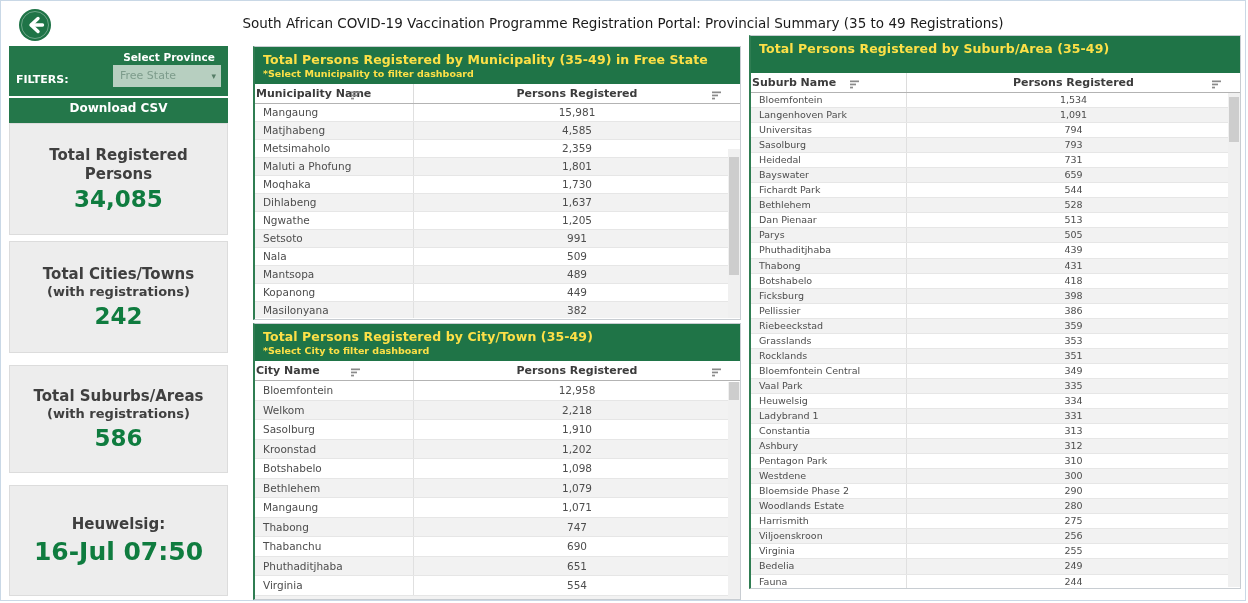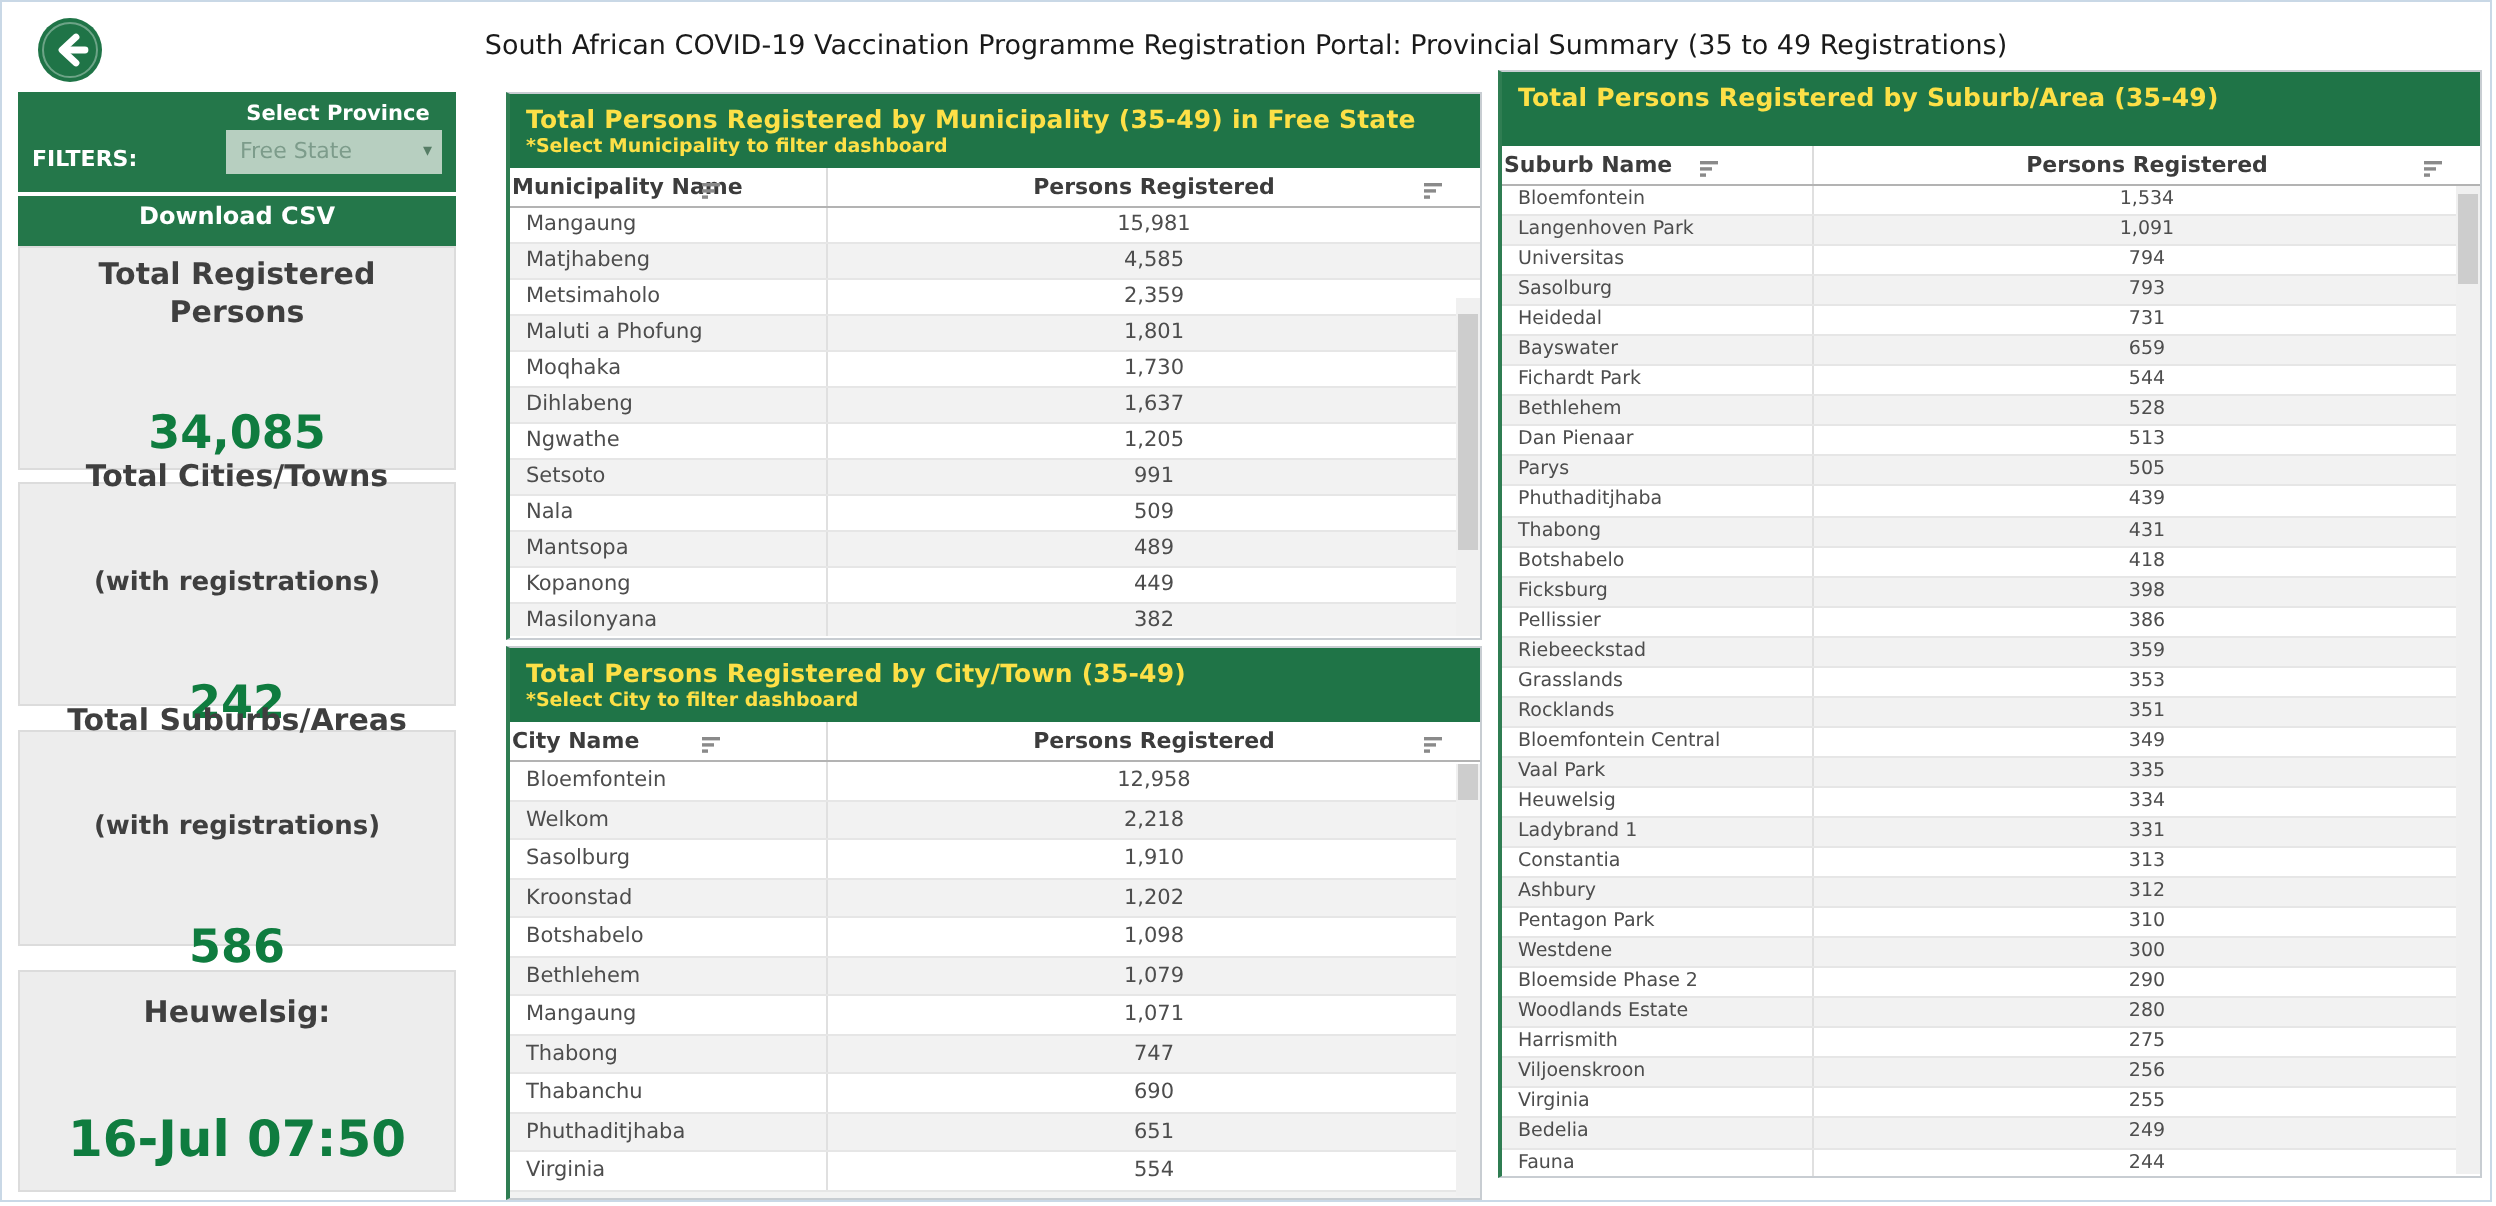--- a/index.html
+++ b/index.html
@@ -11,21 +11,21 @@
   .back-btn { position:absolute; left:17px; top:7px; width:34px; height:34px; cursor:pointer; }
 
   
   .filters-panel { position:absolute; left:8px; top:45px; width:219px; height:50px; background:#24774a; }
   .filters-label { position:absolute; left:7px; top:27px; color:#fff; font-weight:bold; font-size:11px; }
   .province-label { position:absolute; left:104px; top:5px; width:112px; text-align:center; color:#fff; font-weight:bold; font-size:10.5px; }
   .province-dropdown { position:absolute; left:104px; top:19px; width:108px; height:22px; background:#b7cfc0; line-height:22px; padding-left:7px; font-size:11px; color:#7d9c8b; cursor:pointer; }
   .province-dropdown .caret { position:absolute; right:5px; top:0; font-size:9px; color:#567d66; }
   .download-btn { position:absolute; left:8px; top:97px; width:219px; height:32px; background:#24774a; color:#fff; font-weight:bold; font-size:12px; text-align:center; line-height:20px; cursor:pointer; }
 
-  .stat-card { position:absolute; left:8px; width:219px; background:#ededed; border:1px solid #dcdcdc; display:flex; flex-direction:column; justify-content:center; align-items:center; text-align:center;gap:36px; }
+  .stat-card { position:absolute; left:8px; width:219px; background:#ededed; border:1px solid #dcdcdc; display:flex; flex-direction:column; justify-content:center; align-items:center; text-align:center; }
   .stat-label { font-weight:bold; font-size:15px; color:#3f3f3f; max-width:172px; line-height:1.25; }
   .stat-sublabel { font-weight:bold; font-size:13px; color:#3f3f3f; line-height:1.2; }
   .stat-sublabel:empty { display:none; }
   .stat-value { font-weight:bold; font-size:23px; color:#0f7c3f; margin-top:3px; }
   #stat-0 { top:122px; height:112px; }
   #stat-1 { top:240px; height:112px; }
   #stat-2 { top:364px; height:108px; }
   #stat-3 { top:484px; height:111px; }
   #stat-3 .stat-value { font-size:25px; }
 

